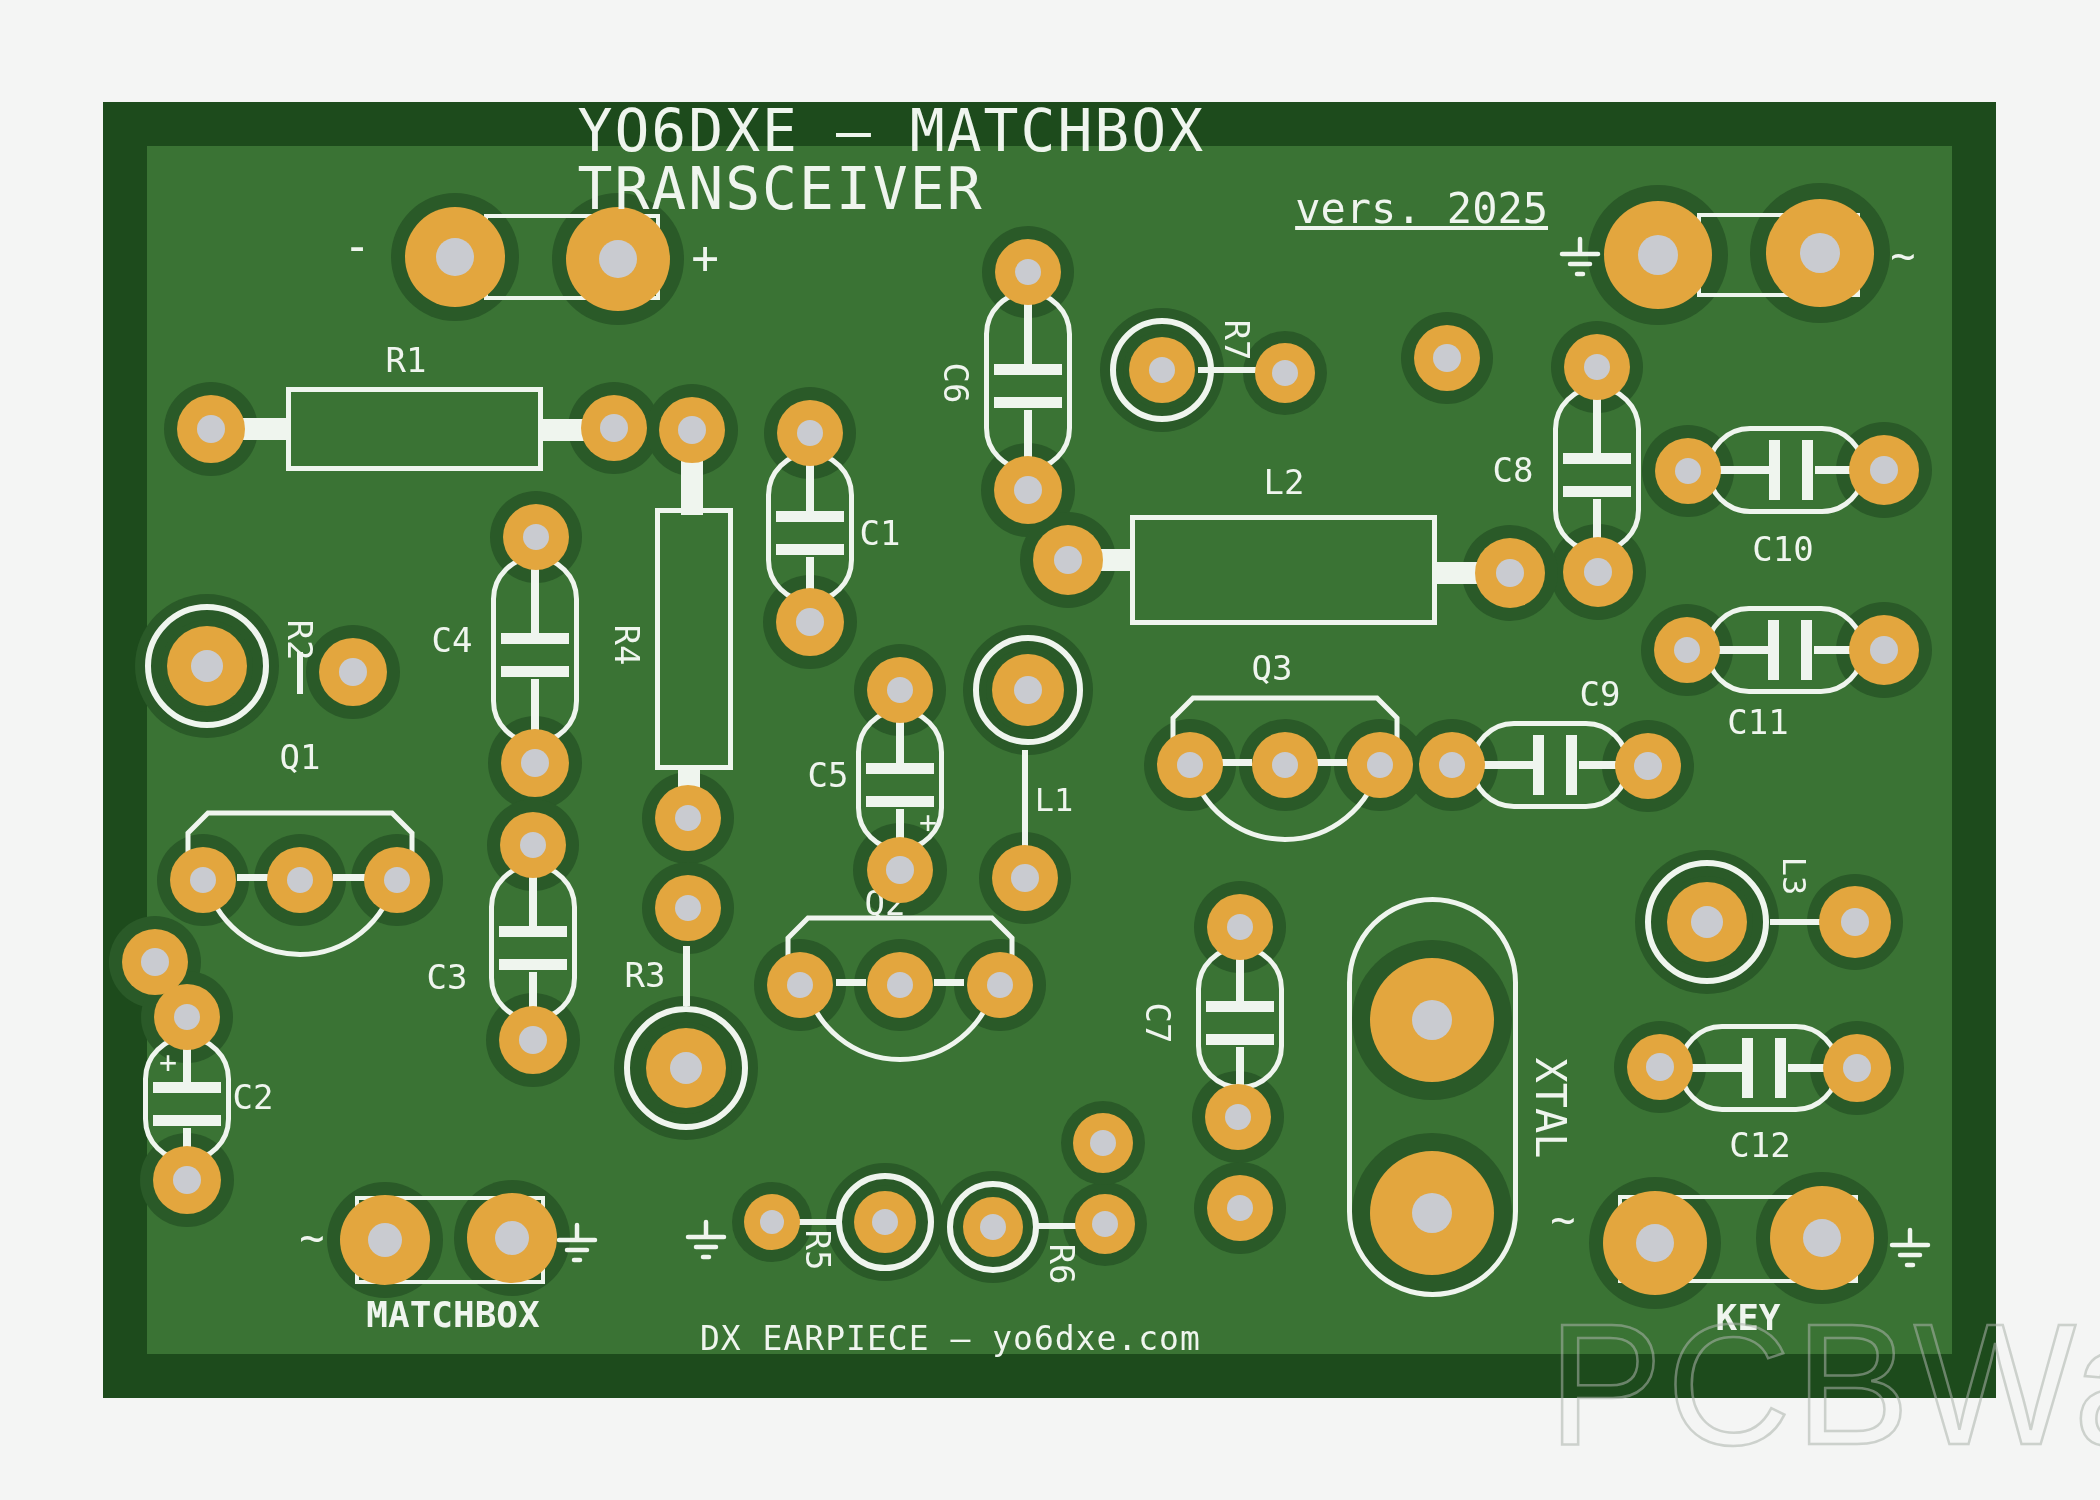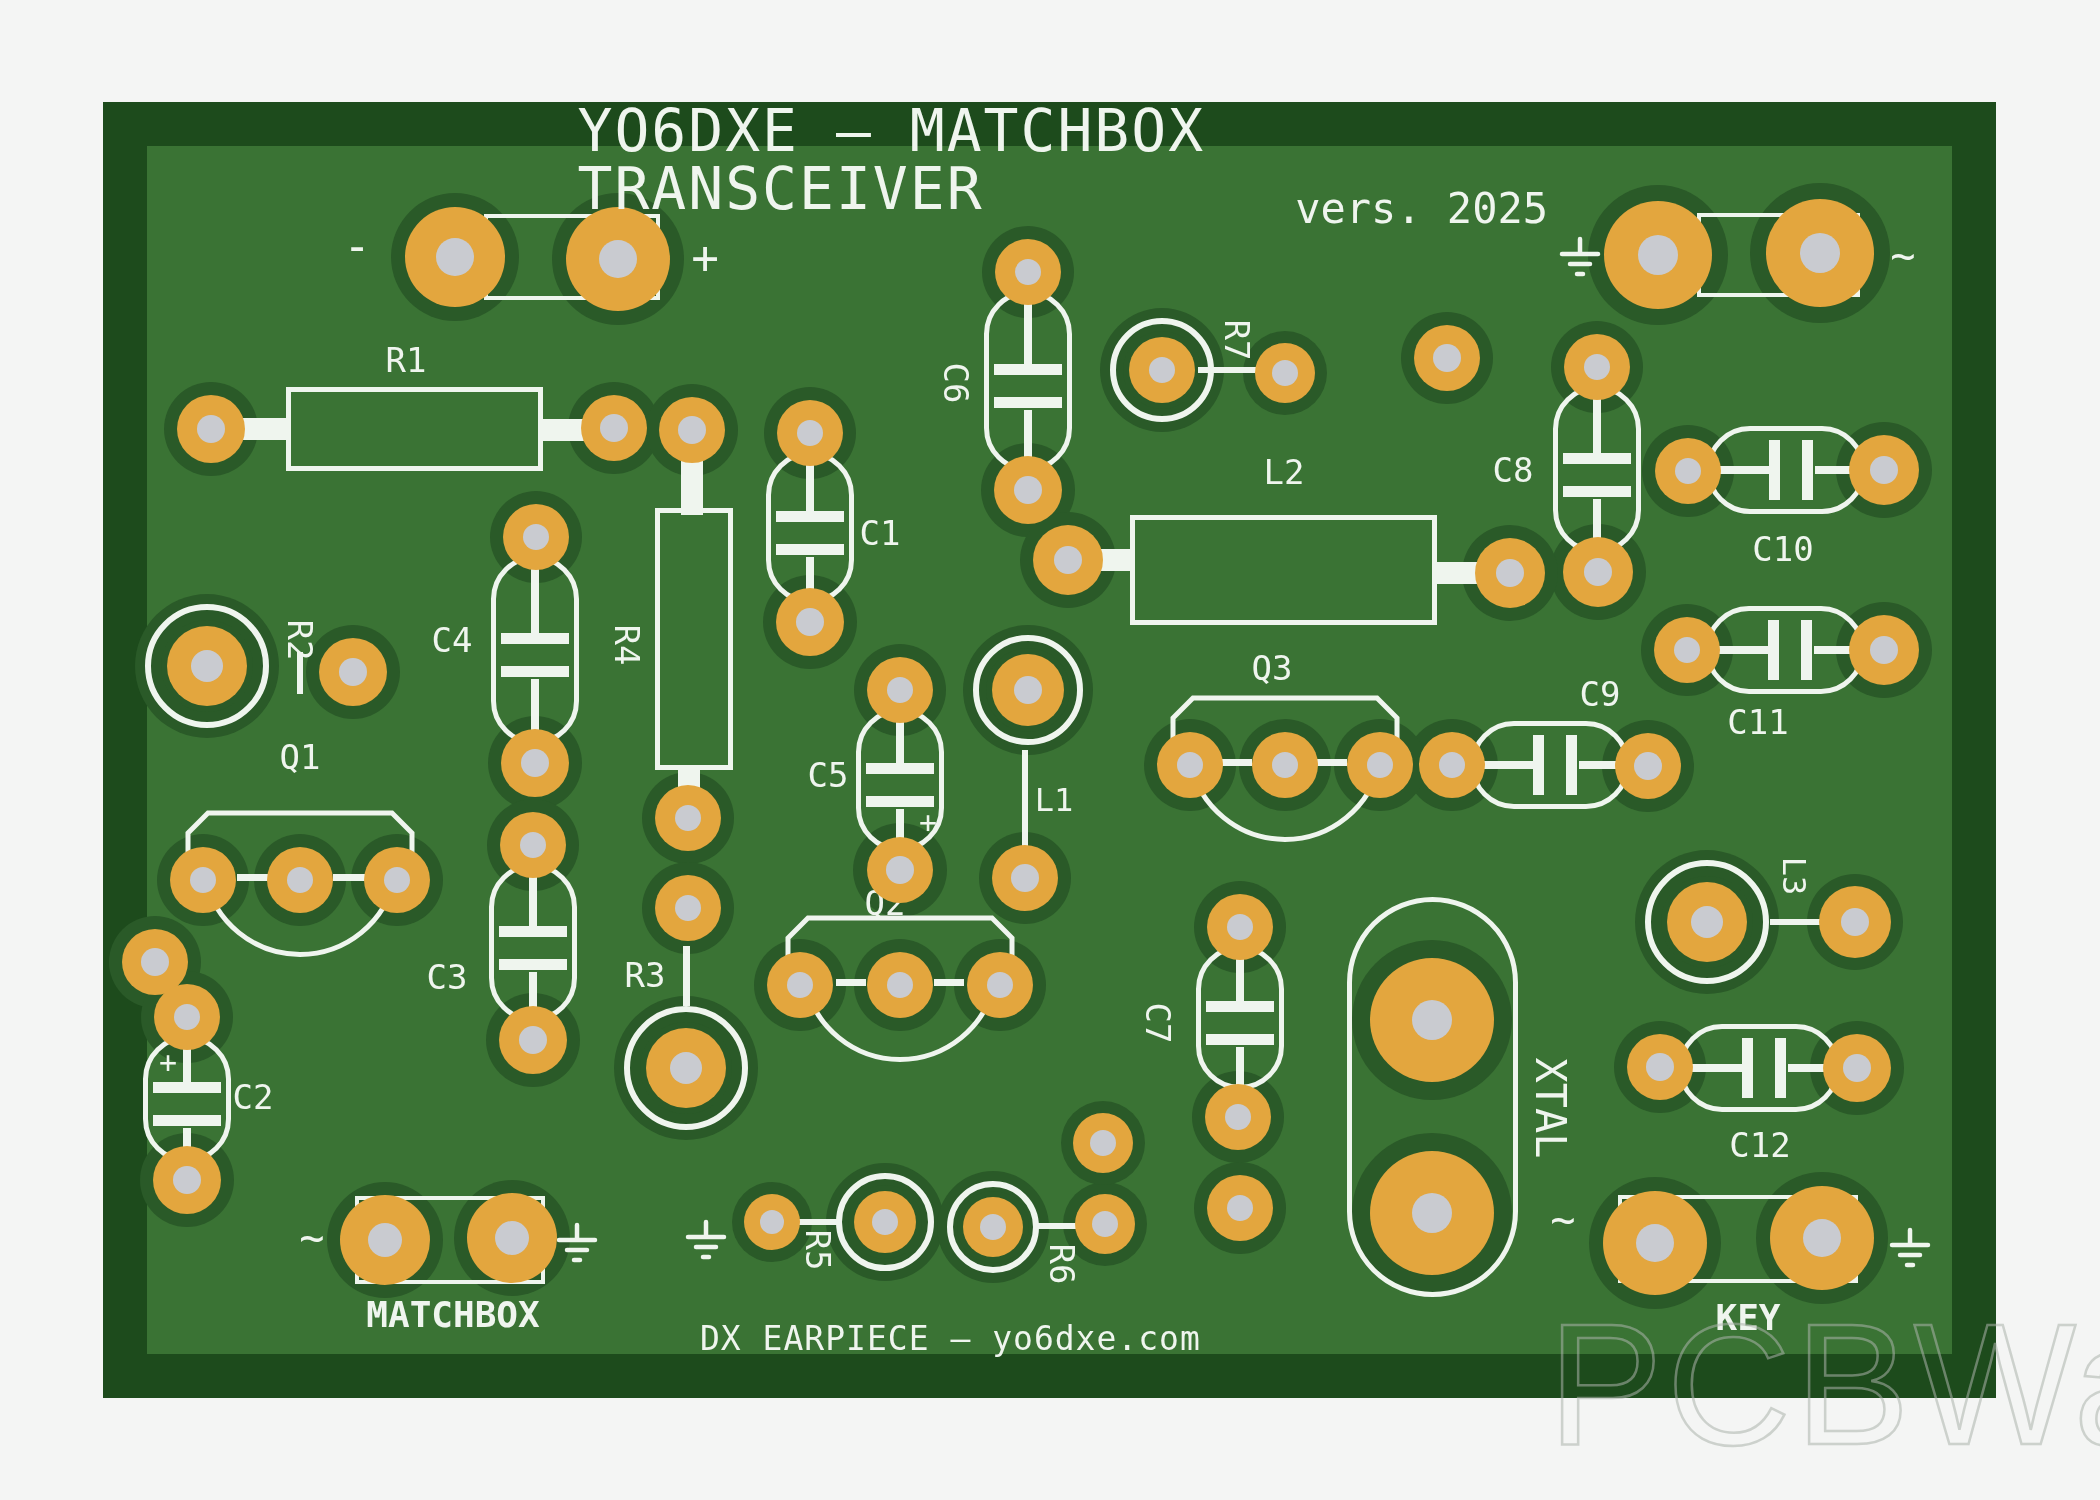--- a/index.html
+++ b/index.html
@@ -267,21 +267,21 @@
     <div class="lbl" style="left: 168px; top: 1063px; font-size: 30px; color: rgb(239, 245, 238);">+</div>
     <div class="lbl rot" style="left: 627px; top: 645px; font-size: 34px; color: rgb(239, 245, 238);">R4</div>
     <div class="lbl" style="left: 645px; top: 975px; font-size: 34px; color: rgb(239, 245, 238);">R3</div>
     <div class="lbl" style="left: 880px; top: 533px; font-size: 34px; color: rgb(239, 245, 238);">C1</div>
     <div class="lbl" style="left: 828px; top: 775px; font-size: 34px; color: rgb(239, 245, 238);">C5</div>
     <div class="lbl" style="left: 928px; top: 823px; font-size: 30px; color: rgb(239, 245, 238);">+</div>
     <div class="lbl" style="left: 1054px; top: 800px; font-size: 32px; color: rgb(239, 245, 238);">L1</div>
     <div class="lbl" style="left: 885px; top: 903px; font-size: 34px; color: rgb(239, 245, 238);">Q2</div>
     <div class="lbl rot" style="left: 956px; top: 383px; font-size: 34px; color: rgb(239, 245, 238);">C6</div>
     <div class="lbl rot" style="left: 1237px; top: 340px; font-size: 34px; color: rgb(239, 245, 238);">R7</div>
-    <div class="lbl" style="left: 1284px; top: 472px; font-size: 34px; color: rgb(239, 245, 238);">L2</div>
+    <div class="lbl" style="left: 1284px; top: 482px; font-size: 34px; color: rgb(239, 245, 238);">L2</div>
     <div class="lbl" style="left: 1272px; top: 668px; font-size: 34px; color: rgb(239, 245, 238);">Q3</div>
     <div class="lbl" style="left: 1600px; top: 694px; font-size: 34px; color: rgb(239, 245, 238);">C9</div>
     <div class="lbl" style="left: 1513px; top: 470px; font-size: 34px; color: rgb(239, 245, 238);">C8</div>
     <div class="lbl" style="left: 1783px; top: 549px; font-size: 34px; color: rgb(239, 245, 238);">C10</div>
     <div class="lbl" style="left: 1758px; top: 722px; font-size: 34px; color: rgb(239, 245, 238);">C11</div>
     <div class="lbl rot" style="left: 1158px; top: 1023px; font-size: 34px; color: rgb(239, 245, 238);">C7</div>
     <div class="lbl rot" style="left: 1550px; top: 1108px; font-size: 42px; color: rgb(239, 245, 238);">XTAL</div>
     <div class="lbl rot" style="left: 1794px; top: 876px; font-size: 32px; color: rgb(239, 245, 238);">L3</div>
     <div class="lbl" style="left: 1760px; top: 1145px; font-size: 34px; color: rgb(239, 245, 238);">C12</div>
     <div class="lbl rot" style="left: 818px; top: 1250px; font-size: 34px; color: rgb(239, 245, 238);">R5</div>
@@ -492,15 +492,15 @@
     </div>
     <div class="pad" style="left: 854px; top: 1191px; width: 62px; height: 62px; background: rgb(227, 166, 62);">
       <div class="hole" style="width: 26px; height: 26px; background: rgb(201, 203, 208);"></div>
     </div>
     <div class="pad" style="left: 963px; top: 1197px; width: 60px; height: 60px; background: rgb(227, 166, 62);">
       <div class="hole" style="width: 26px; height: 26px; background: rgb(201, 203, 208);"></div>
     </div>
   </div>
 
 <div id="title-text" style="left: 1085px; top: 160px; transform: translate(-50%, -50%); font-size: 58px; letter-spacing: 2px; color: rgb(239, 245, 238);">YO6DXE – MATCHBOX TRANSCEIVER</div>
-<div id="version-text" style="left: 1548px; top: 209px; transform: translate(-100%, -50%); font-size: 42px; color: rgb(239, 245, 238);">vers. 2025</div>
+<div id="version-text" style="left: 1548px; top: 209px; transform: translate(-100%, -50%); font-size: 42px; color: rgb(239, 245, 238); text-decoration: underline;">vers. 2025</div>
 <div id="footer-text" style="left: 700px; top: 1338px; transform: translate(0px, -50%); font-size: 33px; letter-spacing: 1px; color: rgb(239, 245, 238);">DX EARPIECE – yo6dxe.com</div>
 <div id="watermark" style="left: 1548px; top: 1285px; font-size: 172px;">PCBWay</div>
 
 </body></html>

